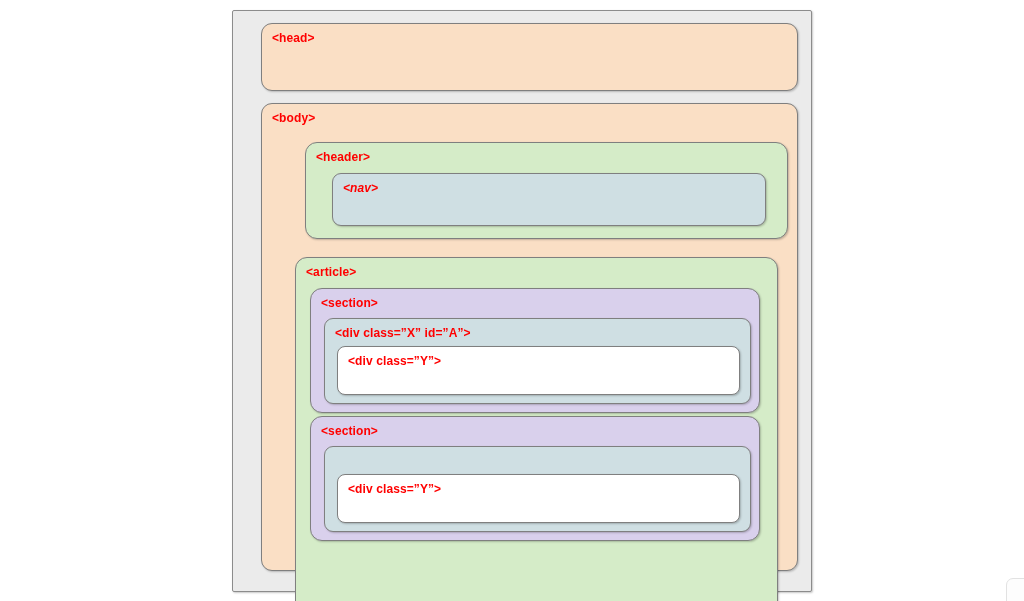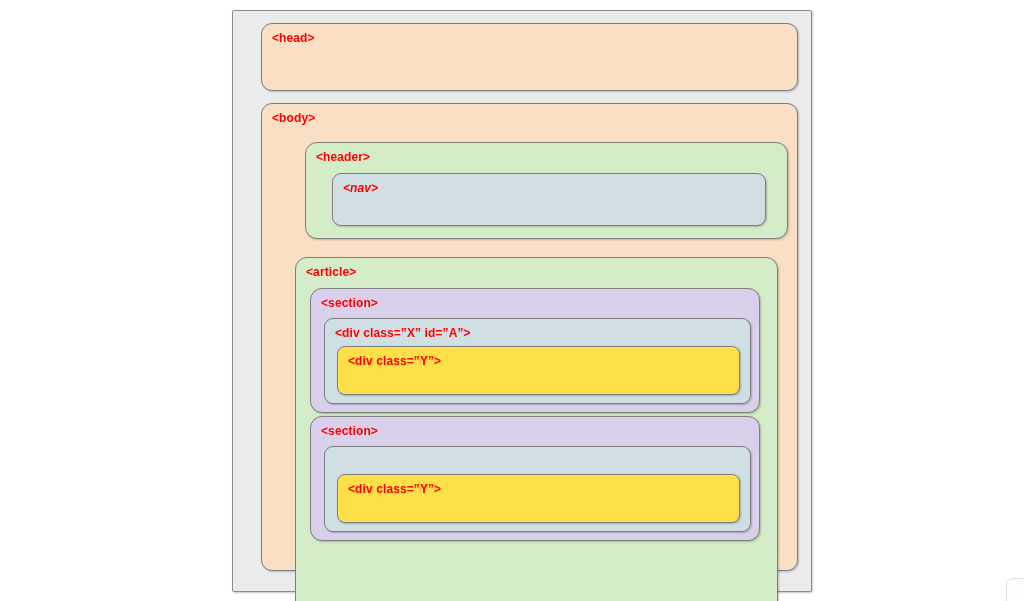--- a/index.html
+++ b/index.html
@@ -127,21 +127,21 @@
     background: #cfdfe3;
     border-radius: 9px;
   }
 
   
   .divy-box {
     left: 12px;
     top: 27px;
     width: 403px;
     height: 49px;
-    background: #fde047;
+    background: #ffffff;
     border-radius: 8px;
   }
 
   
   #corner-artifact {
     position: absolute;
     left: 1006px;
     top: 578px;
     width: 40px;
     height: 40px;

